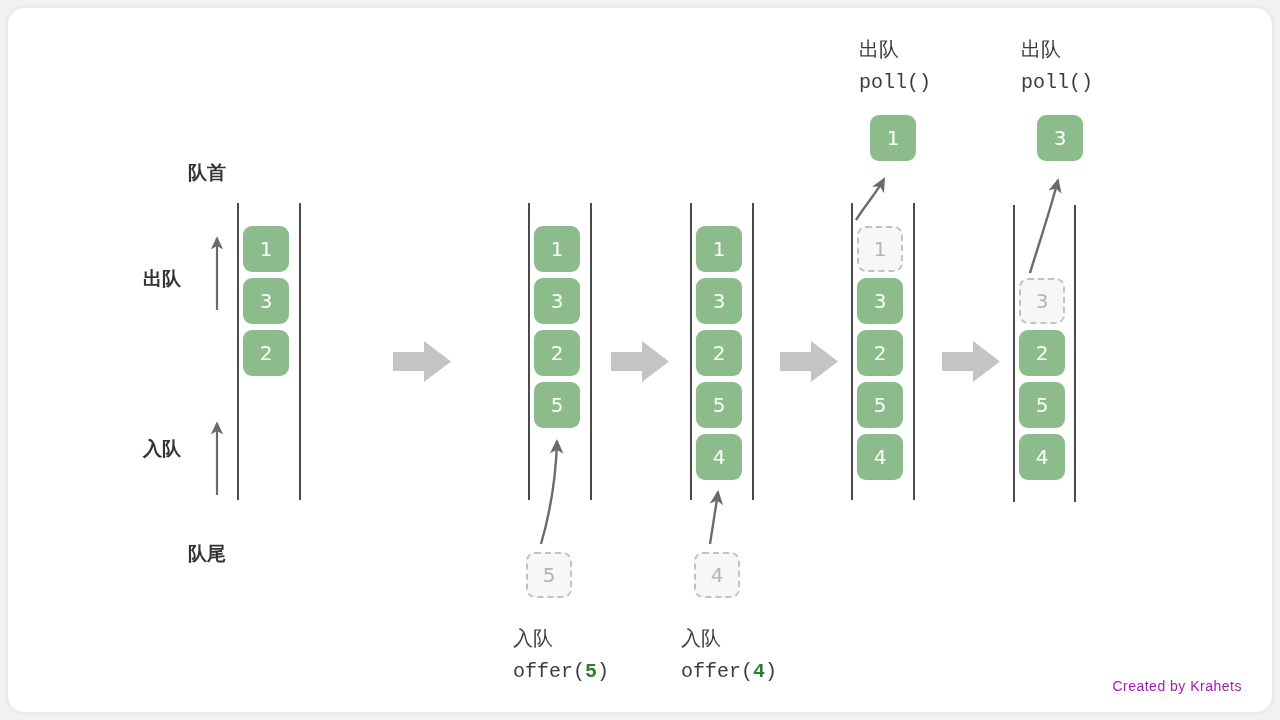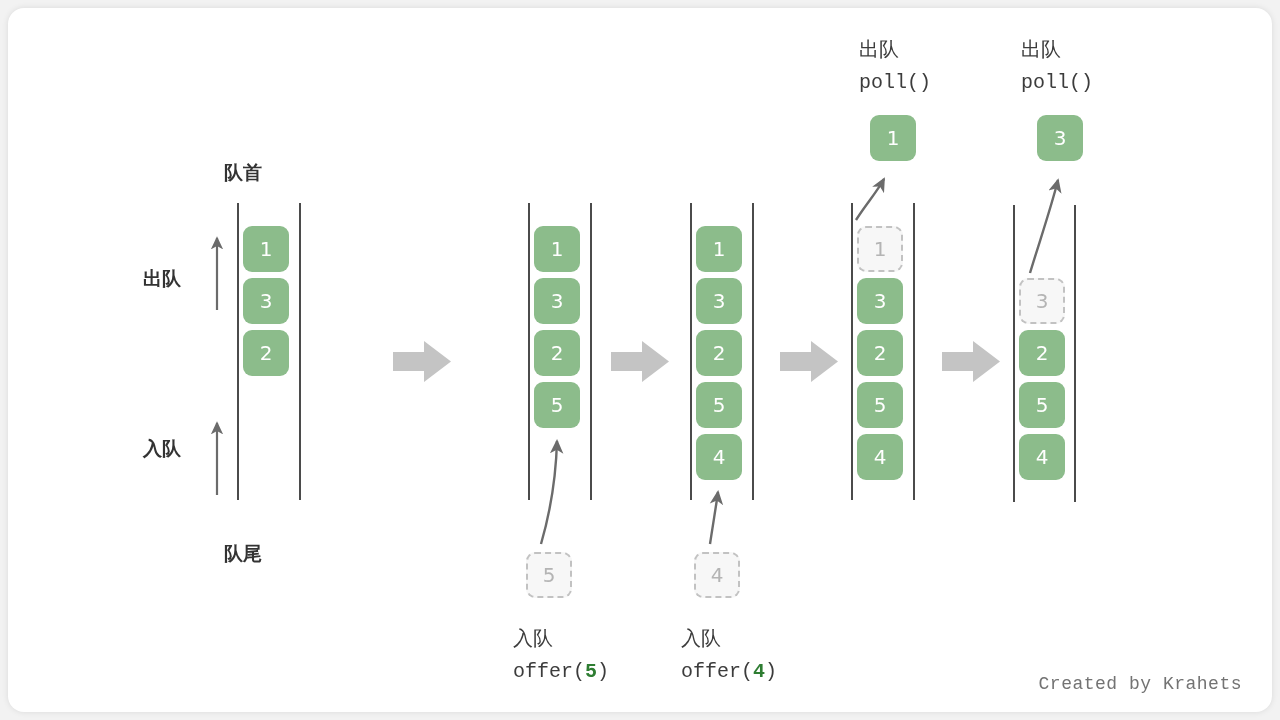--- a/index.html
+++ b/index.html
@@ -56,21 +56,20 @@
     font-family: "DejaVu Sans Mono", "Liberation Mono", monospace;
   }
 
   
   .abs { position: absolute; white-space: nowrap; }
 
   .head-label {
     font-size: 19px;
     font-weight: bold;
     color: #333333;
-    text-align: center;
   }
   .side-label {
     font-size: 19px;
     font-weight: bold;
     color: #333333;
   }
 
   .op-label {
     font-size: 20px;
     color: #3c3c3c;
@@ -120,23 +119,23 @@
     width: 1264px;
     height: 704px;
     pointer-events: none;
   }
 
   
   .credit {
     position: absolute;
     right: 30px;
     bottom: 18px;
-    font-size: 18px;
-    color: #737373;
-    font-family: Liberation Mono, monospace;
+    font-size: 14px;
+    color: #a21caf;
+    font-family: Liberation Sans, sans-serif;
     letter-spacing: 0.5px;
   }
 </style>
 </head>
 <body>
 
 <div class="canvas">
   <div class="card">
 
 

